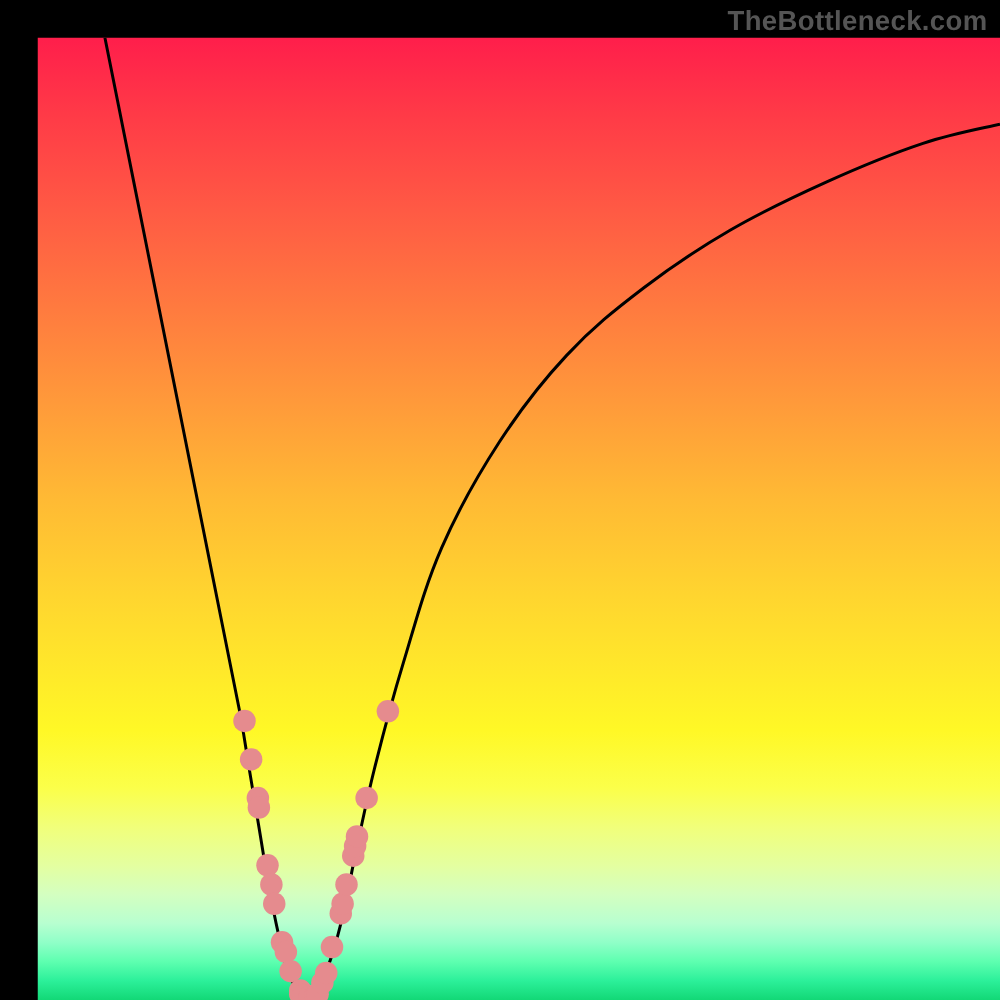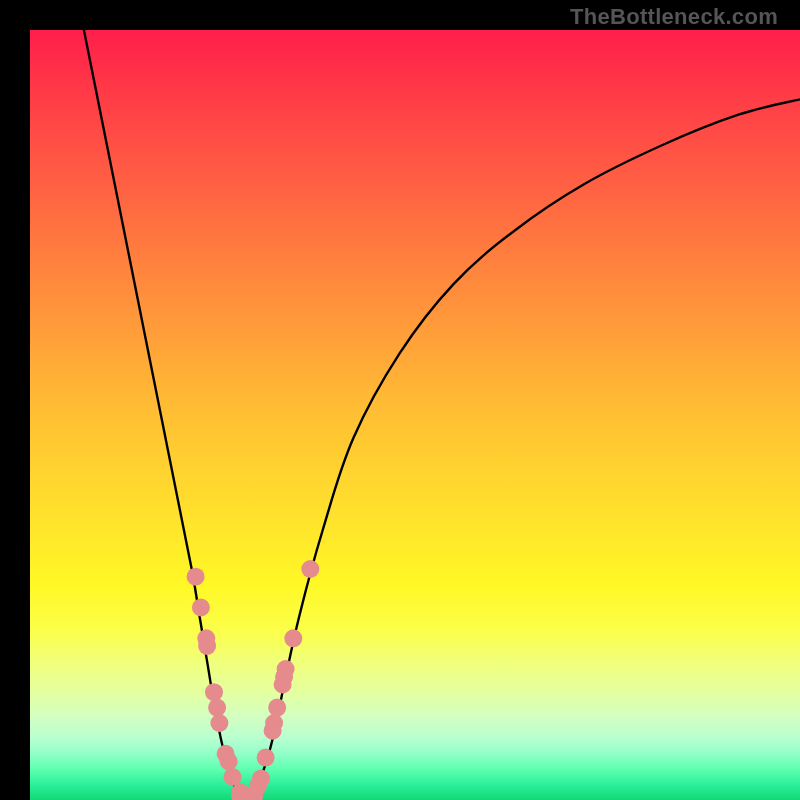--- a/index.html
+++ b/index.html
@@ -46,21 +46,21 @@
       #b8ffd0 92%,
       #90ffc8 94%,
       #5effb0 96%,
       #2cf09a 98%,
       #12d876 100%
     );
   }
   .watermark {
     position: absolute;
     top: 4px;
-    right: 22px;
+    right: 10px;
     font-size: 22px;
     font-weight: 600;
     color: #555;
     letter-spacing: 0.3px;
     user-select: none;
   }
   svg.curve {
     position: absolute;
     inset: 0;
   }

